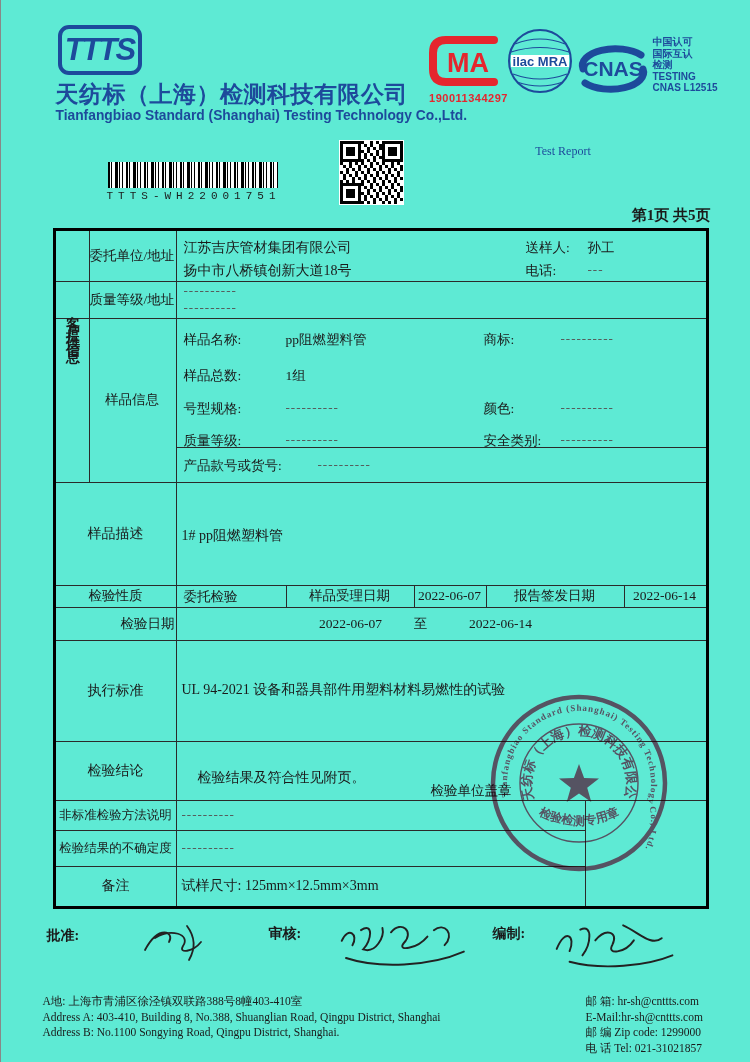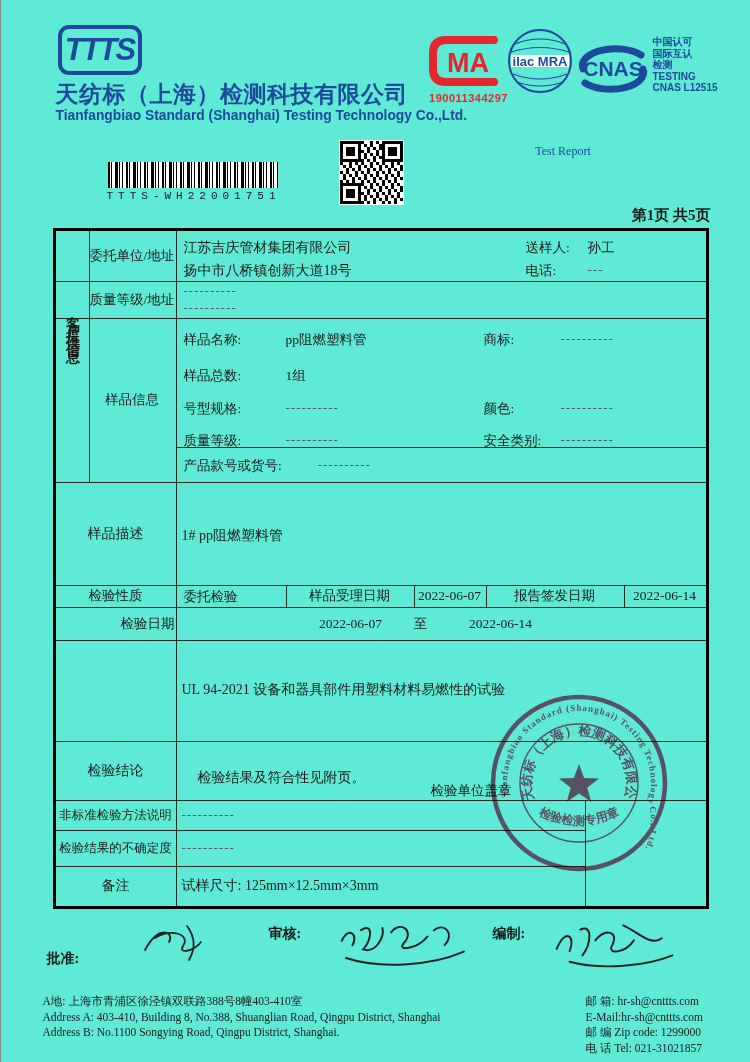--- a/index.html
+++ b/index.html
@@ -583,20 +583,21 @@
     <div class="abs cell t13" style="left:230px;top:354px;width:128px;height:22px;">样品受理日期</div>
     <div class="abs cell t13" style="left:358px;top:354px;width:72px;height:22px;">2022-06-07</div>
     <div class="abs cell t13" style="left:430px;top:354px;width:138px;height:22px;">报告签发日期</div>
     <div class="abs cell t13" style="left:568px;top:354px;width:82px;height:22px;">2022-06-14</div>
 
     <div class="abs cell t13" style="left:12px;top:376px;width:120px;height:33px;margin-left:20px;">检验日期</div>
     <div class="abs cell t13" style="left:250px;top:376px;width:90px;height:33px;">2022-06-07</div>
     <div class="abs cell t13" style="left:355px;top:376px;width:20px;height:33px;">至</div>
     <div class="abs cell t13" style="left:400px;top:376px;width:90px;height:33px;">2022-06-14</div>
 
+    <div class="abs cell t14" style="left:0;top:409px;width:120px;height:101px;">执行标准</div>
     <div class="abs t14" style="left:126px;top:450px;">UL 94-2021  设备和器具部件用塑料材料易燃性的试验</div>
 
     <div class="abs cell t14" style="left:0;top:510px;width:120px;height:59px;">检验结论</div>
     <div class="abs t14" style="left:142px;top:518px;margin-top:20px;">检验结果及符合性见附页。</div>
     <div class="abs t13" style="left:375px;top:551px;">检验单位盖章</div>
 
     <div class="abs cell" style="left:0;top:569px;width:120px;height:30px;font-size:12.5px;">非标准检验方法说明</div>
     <div class="abs dash" style="left:126px;top:576px;">----------</div>
 
     <div class="abs cell" style="left:0;top:599px;width:120px;height:36px;font-size:12.5px;">检验结果的不确定度</div>
@@ -619,21 +620,21 @@
     </text>
     <text font-family="Liberation Serif, serif" font-size="13" font-weight="bold" fill="#e24162">
       <textPath href="#arcCn" startOffset="0%">天纺标（上海）检测科技有限公司</textPath>
     </text>
     <polygon points="95,76 100.1,90 115,90.5 103.2,99.7 107.3,114 95,105.6 82.7,114 86.8,99.7 75,90.5 89.9,90" fill="#e24162"></polygon>
     <text font-family="Liberation Serif, serif" font-size="12" font-weight="bold" fill="#e24162" text-anchor="middle">
       <textPath href="#arcBot" startOffset="50%">检验检测专用章</textPath>
     </text>
   </svg>
 
-  <div class="abs sigLabel" style="left:46px;top:950px;">批准:</div>
+  <div class="abs sigLabel" style="left:46px;top:927px;">批准:</div>
   <svg class="abs" style="left:130px;top:912px;" width="120" height="60" viewBox="0 0 120 60">
     <path d="M 14 38 C 28 12, 44 20, 38 30 M 24 26 C 40 16, 60 22, 52 34 C 47 42, 62 40, 70 30 M 56 14 C 62 22, 66 34, 58 48" fill="none" stroke="#222" stroke-width="1.8" stroke-linecap="round"></path>
   </svg>
   <div class="abs sigLabel" style="left:268px;top:925px;">审核:</div>
   <svg class="abs" style="left:330px;top:908px;" width="150" height="70" viewBox="0 0 140 64">
     <path d="M 10 30 C 16 16, 26 24, 20 34 M 28 20 C 40 12, 38 30, 30 38 C 42 42, 50 26, 48 18 M 56 22 C 66 10, 78 22, 68 32 C 61 40, 80 38, 90 26 M 96 20 C 106 12, 116 24, 106 34 M 14 46 C 44 56, 92 54, 124 40" fill="none" stroke="#222" stroke-width="1.8" stroke-linecap="round"></path>
   </svg>
   <div class="abs sigLabel" style="left:492px;top:925px;text-align:right;">编制:</div>
   <svg class="abs" style="left:545px;top:910px;" width="150" height="65" viewBox="0 0 140 60">
     <path d="M 10 36 C 18 16, 28 24, 22 38 M 32 18 C 44 12, 42 32, 34 42 M 46 28 C 56 16, 68 20, 62 32 C 56 42, 74 40, 82 28 M 72 14 C 86 20, 98 34, 108 26 M 22 48 C 52 56, 94 52, 118 42" fill="none" stroke="#222" stroke-width="1.8" stroke-linecap="round"></path>

